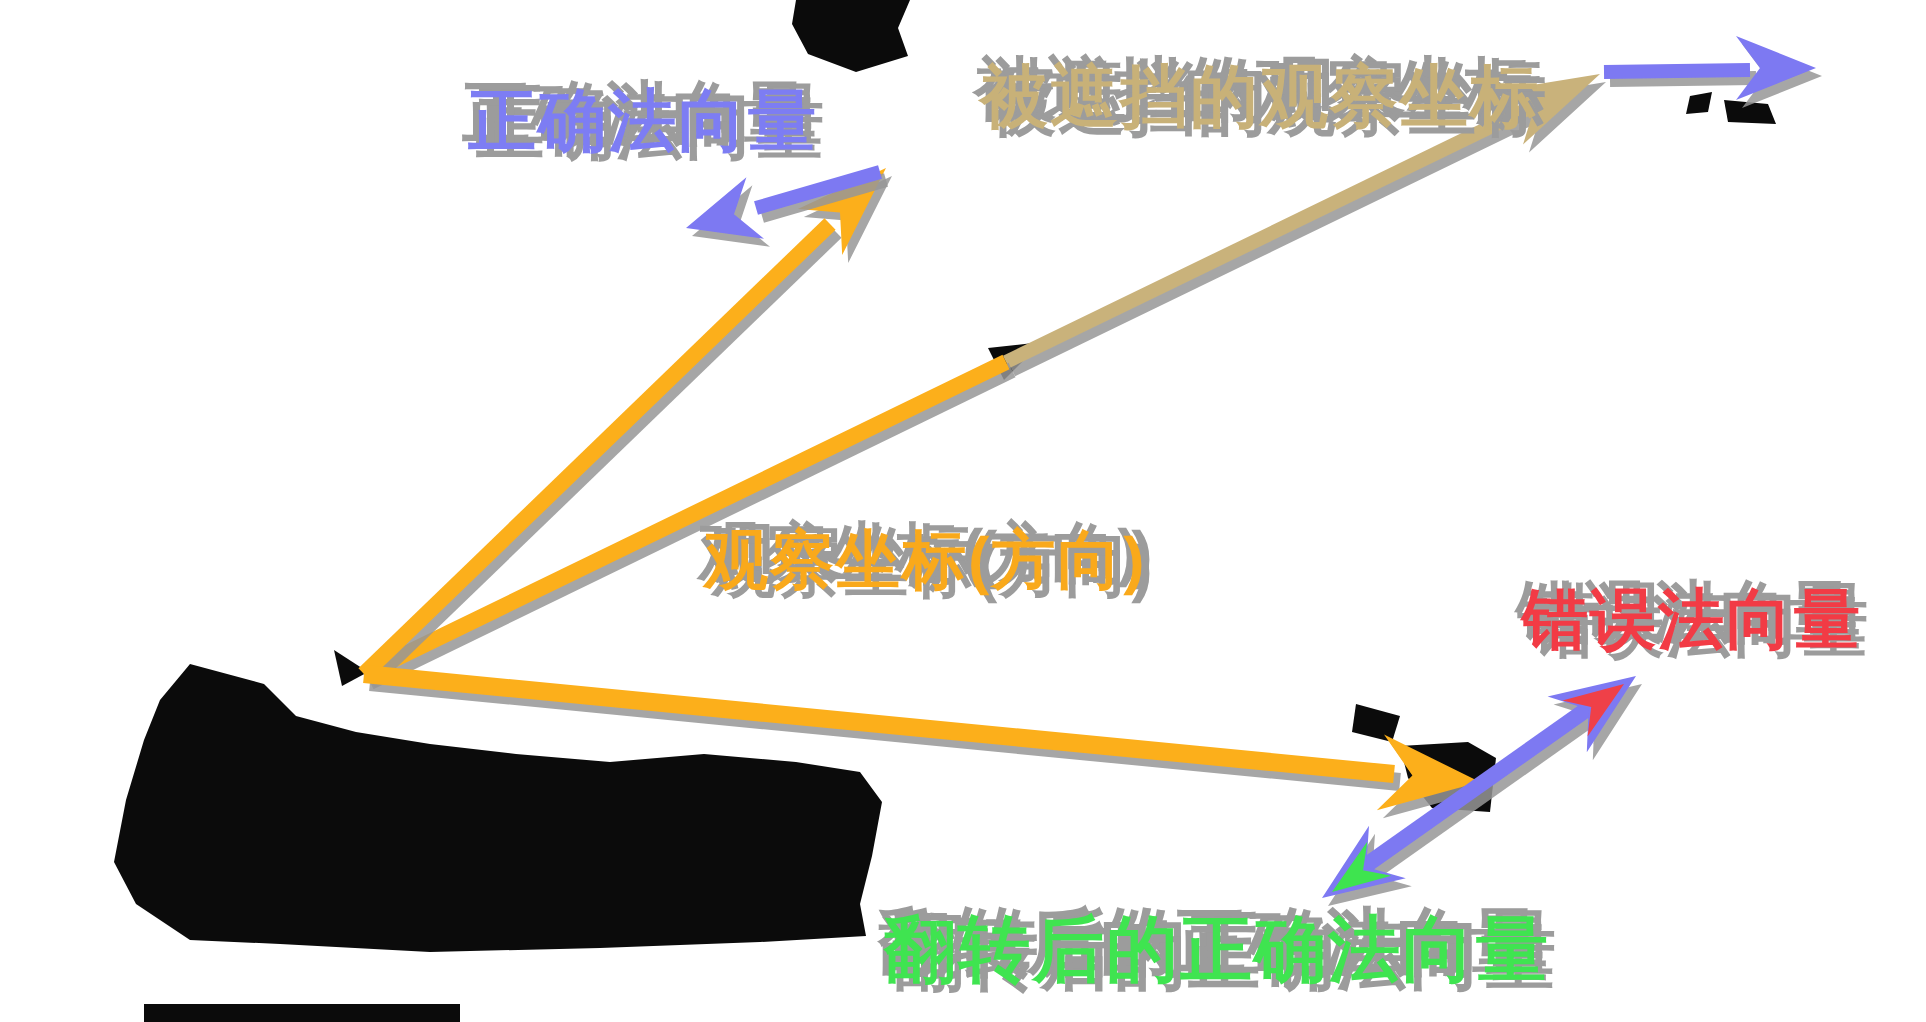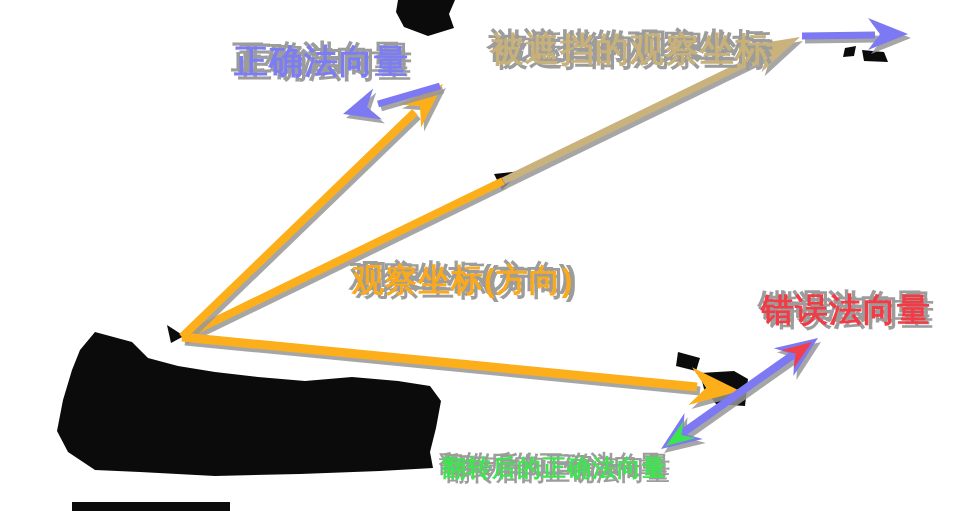--- a/index.html
+++ b/index.html
@@ -19,21 +19,21 @@
     line-height: 1.1;
     white-space: nowrap;
     letter-spacing: 1px;
     text-shadow: 4px 4px 0 #9c9c9c, -3px -4px 0 #9c9c9c, 4px -3px 0 #9c9c9c;
     font-family: "Liberation Sans", sans-serif;
   }
   #label-correct-normal   { left:234px; top:43px;  }
   #label-occluded-view    { left:462px; top:31px;  }
   #label-view-direction   { left:352px; top:263px; font-size:32px; }
   #label-wrong-normal     { left:761px; top:292px; font-size:33px; }
-  #label-flipped-normal   { left:442px; top:455px; font-size:24px; }
+  #label-flipped-normal   { left:442px; top:455px; font-size:36px; }
 </style>
 </head>
 <body>
 
 <div id="stage">
 
   <svg id="arrows-svg" width="963" height="511" viewBox="0 0 963 511" xmlns="http://www.w3.org/2000/svg">
 
     <g>
       <polygon points="398,0 455,0 449,14 454,28 428,36 404,27 396,12" fill="#0b0b0b"></polygon>

